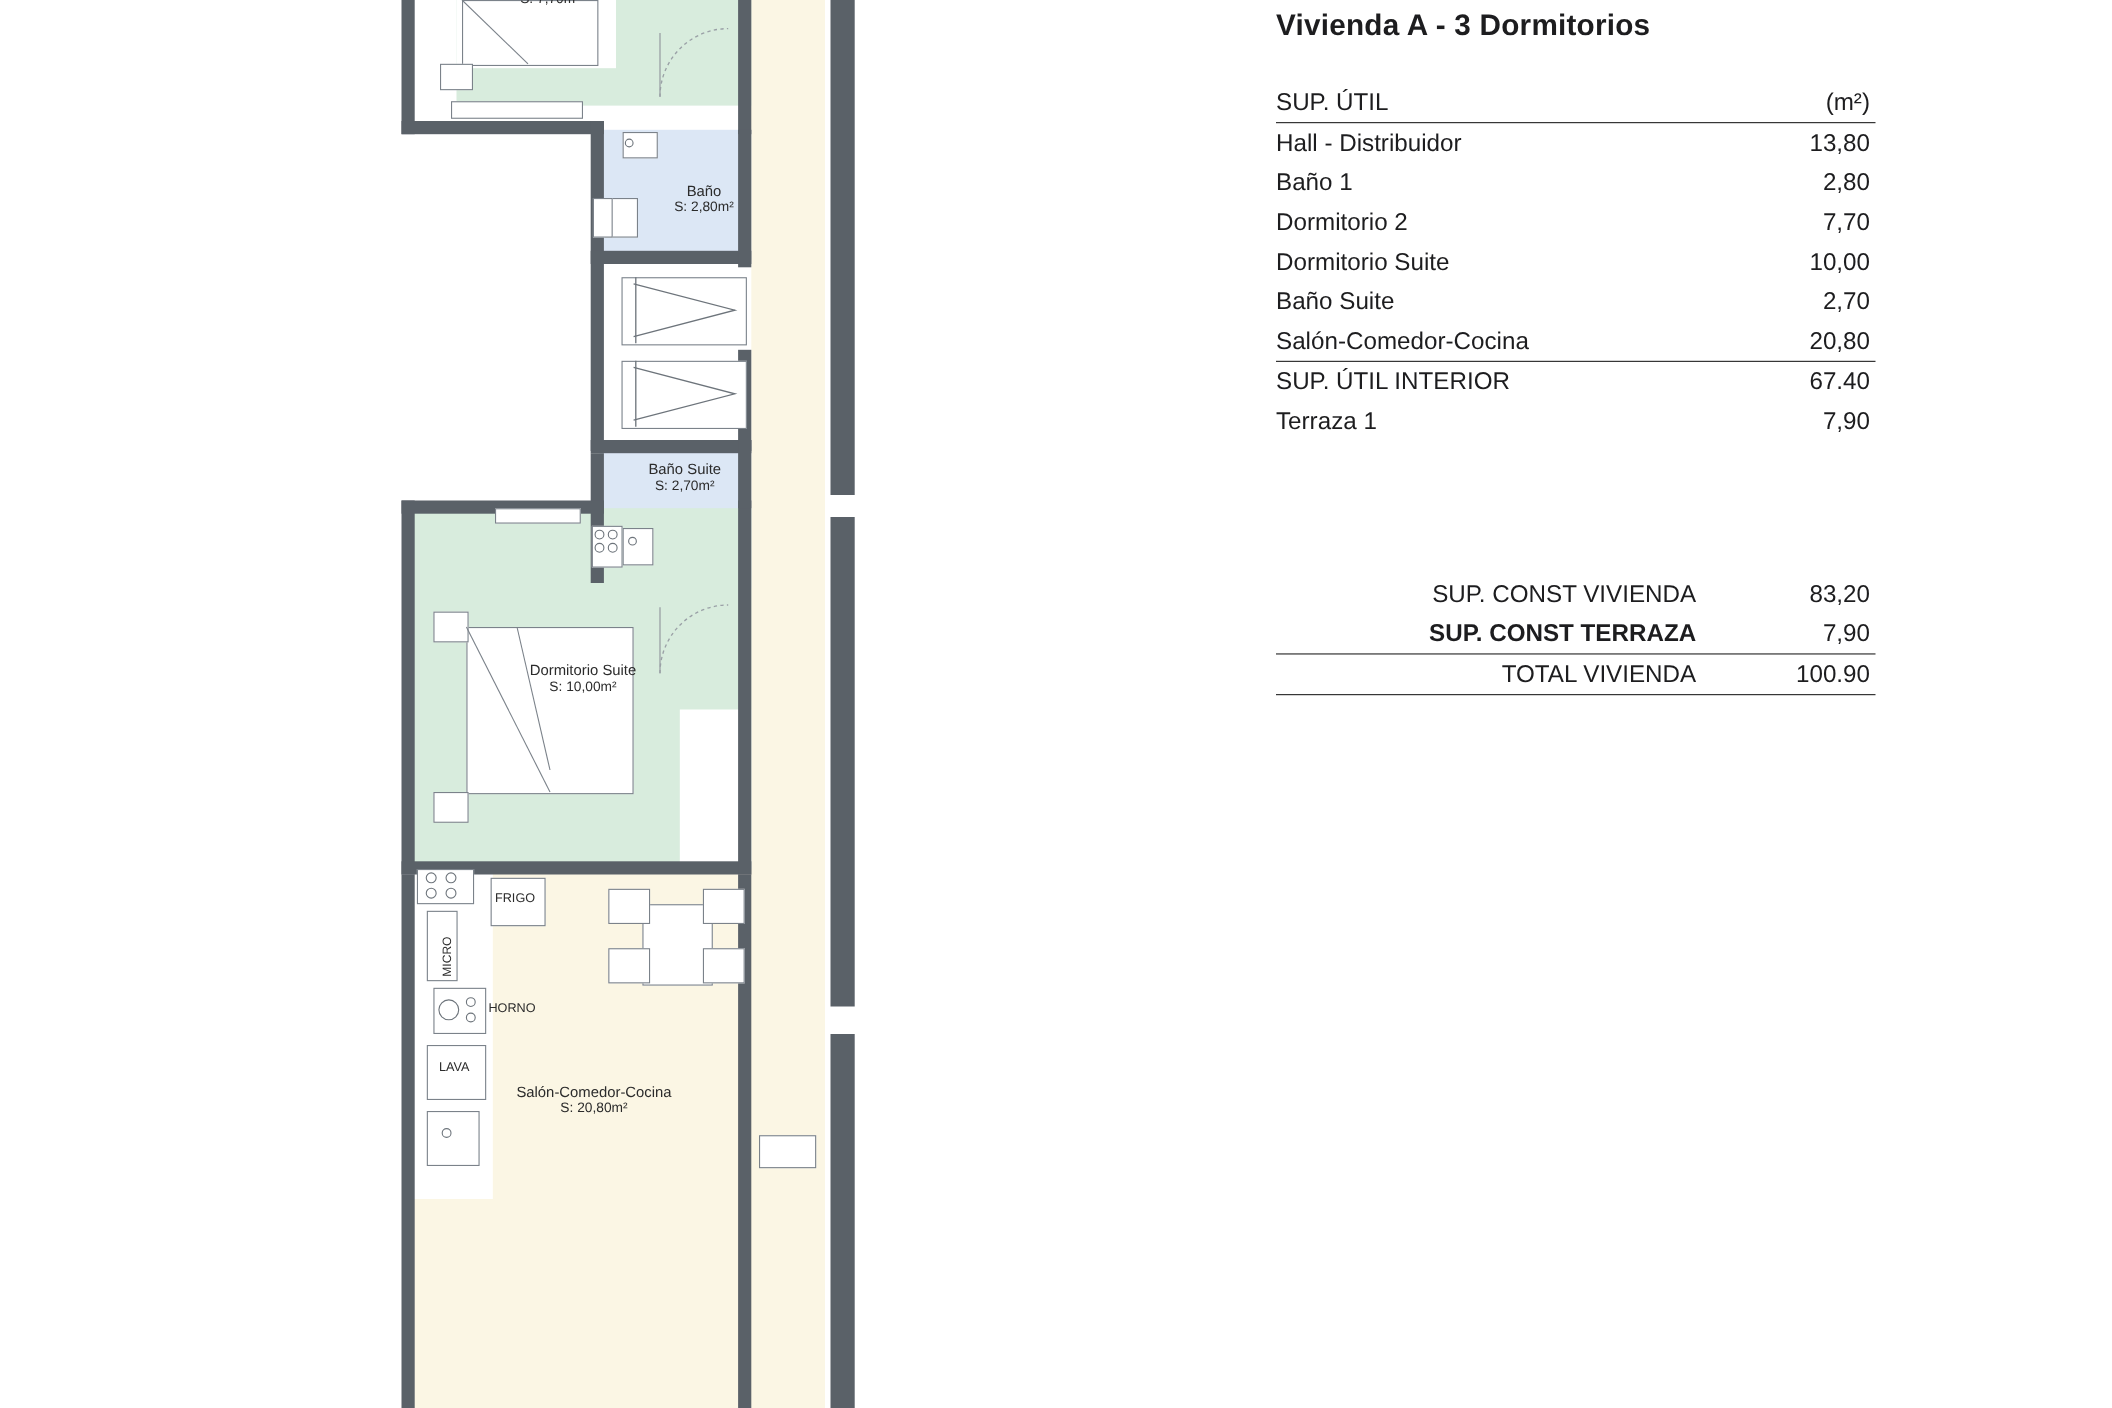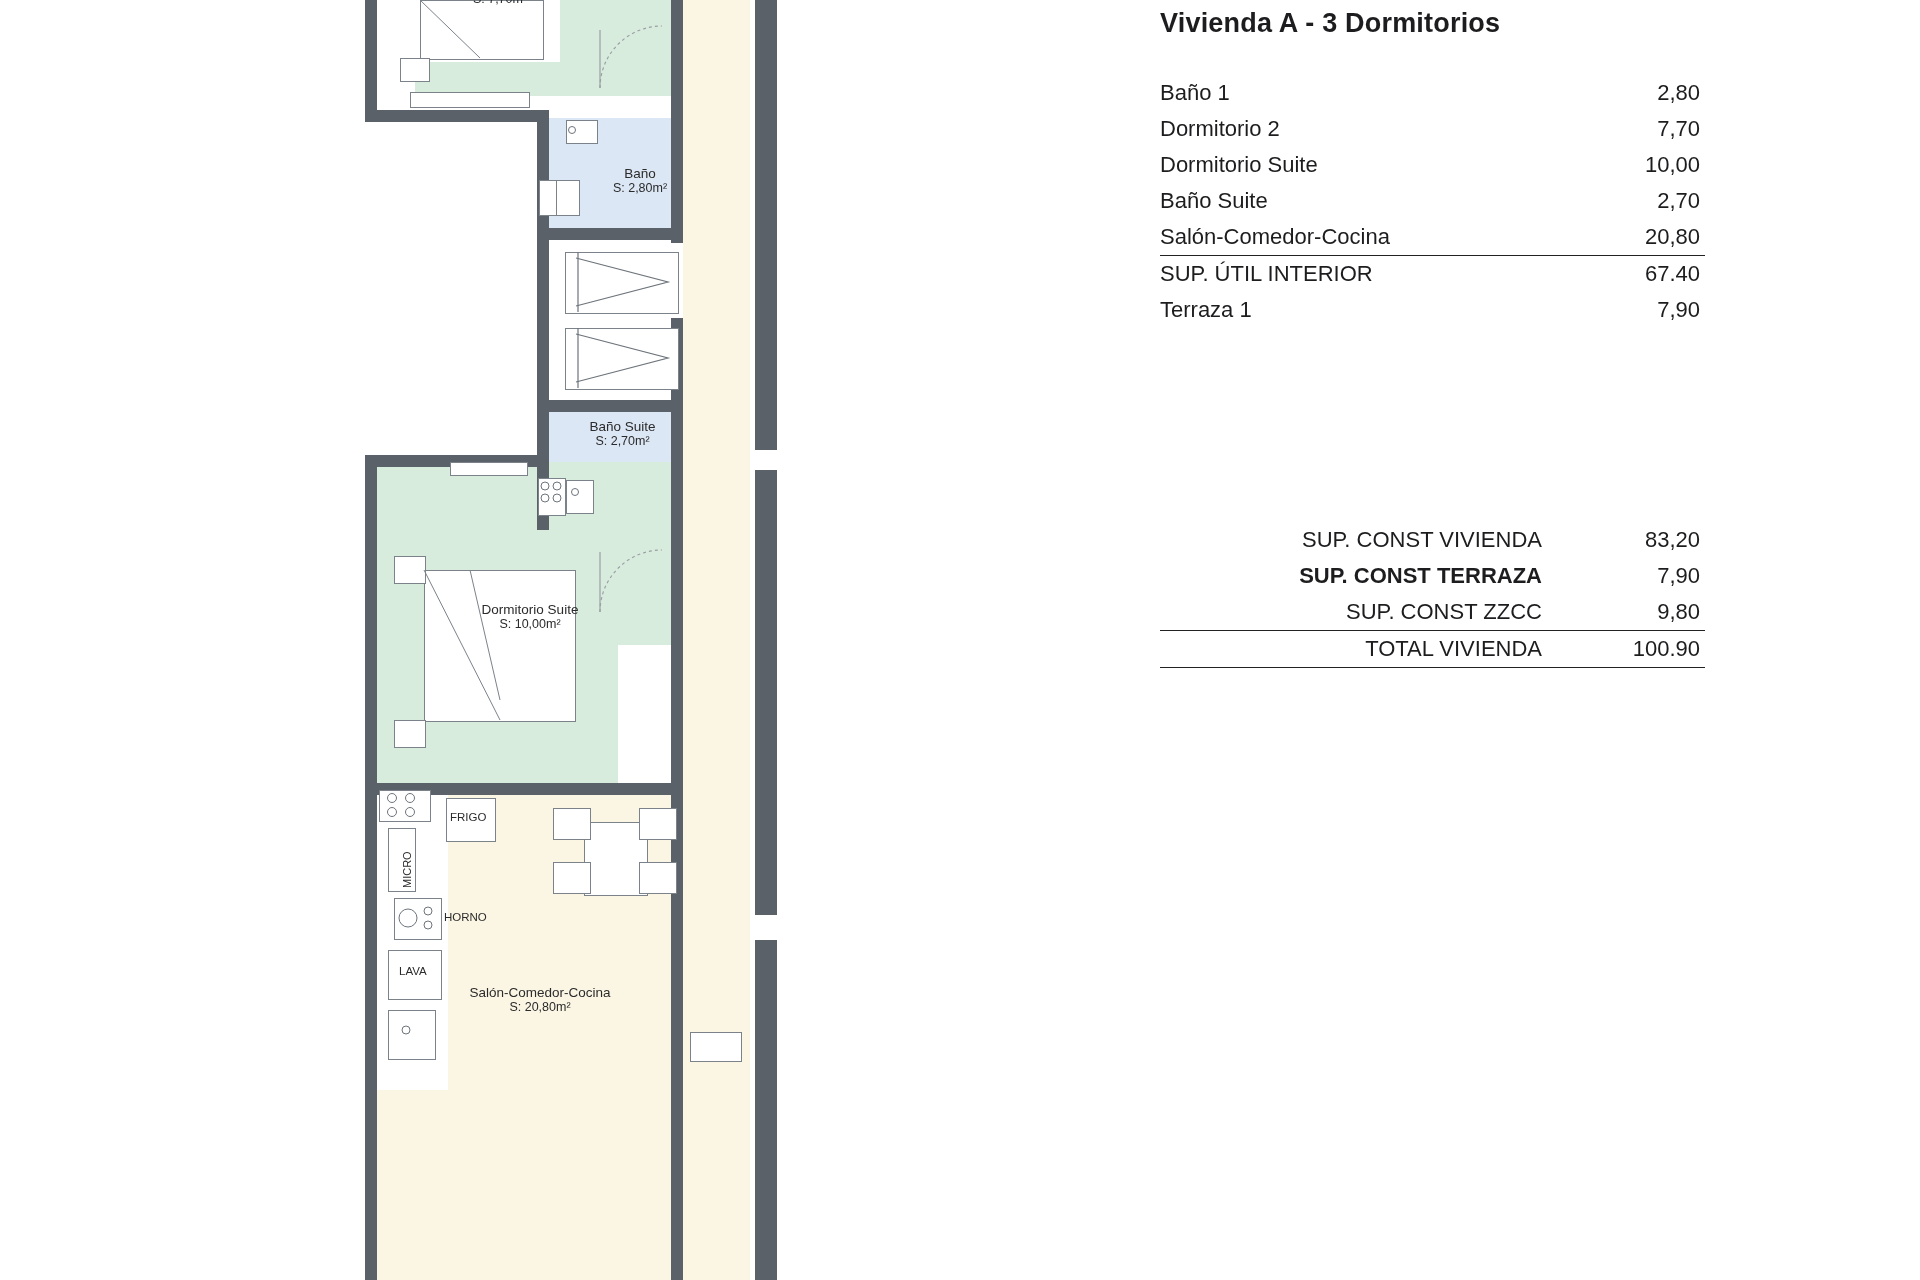--- a/index.html
+++ b/index.html
@@ -205,20 +205,28 @@
   <div class="smalllbl" style="left:399px;top:965px;">LAVA</div>
   <div class="vlbl" style="left:401px;top:888px;">MICRO</div>
 </div>
 
 <div id="info">
 
   <div id="title">Vivienda A - 3 Dormitorios</div>
 
   <table class="areas">
     <tbody>
+      <tr class="rule-under-hdr">
+        <td class="hdr">SUP. ÚTIL</td>
+        <td class="hdrunit val">(m²)</td>
+      </tr>
+      <tr>
+        <td>Hall - Distribuidor</td>
+        <td class="val">13,80</td>
+      </tr>
       <tr>
         <td>Baño 1</td>
         <td class="val">2,80</td>
       </tr>
       <tr>
         <td>Dormitorio 2</td>
         <td class="val">7,70</td>
       </tr>
       <tr>
         <td>Dormitorio Suite</td>
@@ -246,24 +254,20 @@
   <table class="totals">
     <tbody>
       <tr>
         <td class="lab">SUP. CONST VIVIENDA</td>
         <td class="val">83,20</td>
       </tr>
       <tr>
         <td class="lab bold">SUP. CONST TERRAZA</td>
         <td class="val">7,90</td>
       </tr>
-      <tr>
-        <td class="lab">SUP. CONST ZZCC</td>
-        <td class="val">9,80</td>
-      </tr>
       <tr class="topline botline">
         <td class="lab">TOTAL VIVIENDA</td>
         <td class="val">100.90</td>
       </tr>
     </tbody>
   </table>
 
 </div>
 
 </body></html>

